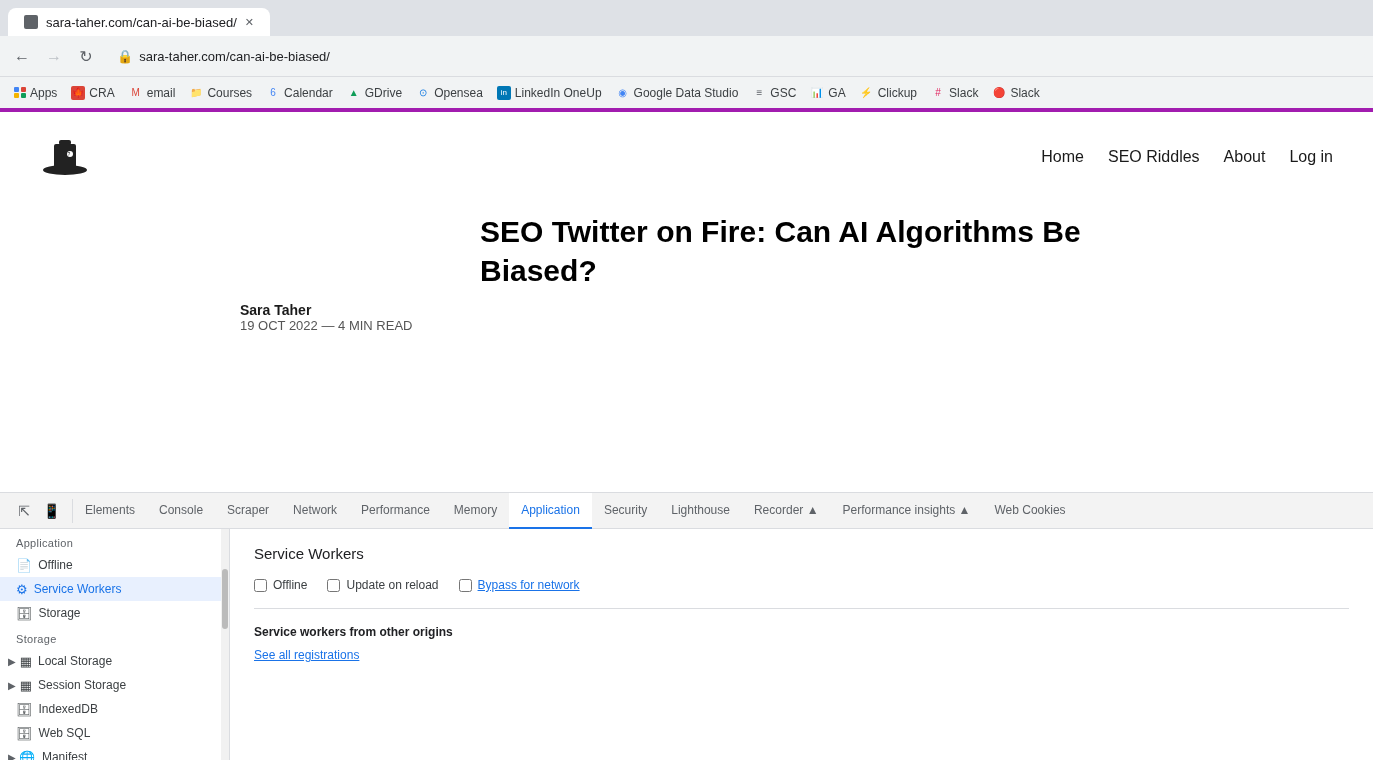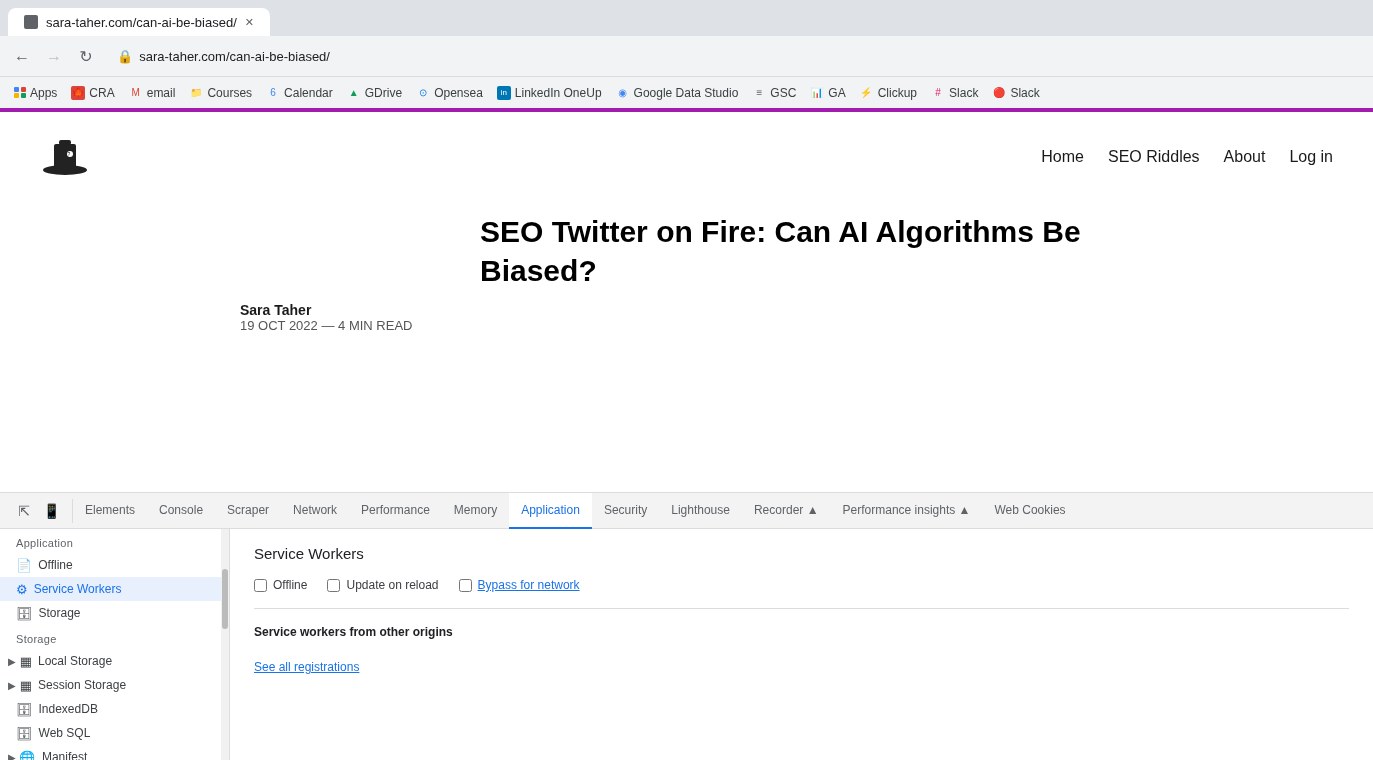--- a/index.html
+++ b/index.html
@@ -46,21 +46,21 @@
     .sidebar-icon { margin-right: 6px; font-size: 13px; }
 
     
     .dt-main { flex: 1; overflow-y: auto; padding: 16px 24px; }
     .sw-title { font-size: 15px; font-weight: 500; color: #202124; margin-bottom: 16px; }
     .sw-checkboxes { display: flex; align-items: center; gap: 20px; padding-bottom: 16px; border-bottom: 1px solid #dadce0; }
     .sw-checkbox-item { display: flex; align-items: center; gap: 6px; font-size: 12px; color: #3c4043; }
     .sw-checkbox-item input[type=checkbox] { width: 13px; height: 13px; }
     .bypass-link { color: #1a73e8; text-decoration: underline; cursor: pointer; }
     .sw-other-origins { margin-top: 16px; }
-    .sw-other-label { font-size: 12px; font-weight: 600; color: #202124; margin-bottom: 20px; }
+    .sw-other-label { font-size: 12px; font-weight: 600; color: #202124; margin-bottom: 8px; }
     .sw-see-all { color: #1a73e8; text-decoration: underline; cursor: pointer; font-size: 12px; }
     .scroll-track { width: 8px; background: #f1f1f1; position: relative; }
     .scroll-thumb { position: absolute; top: 40px; width: 6px; height: 60px; background: #bbb; border-radius: 3px; left: 1px; }
 
     .devtools-body-inner { display: flex; flex: 1; overflow: hidden; position: relative; }
   </style>
 </head>
 <body>
 
 <div class="browser-chrome">

